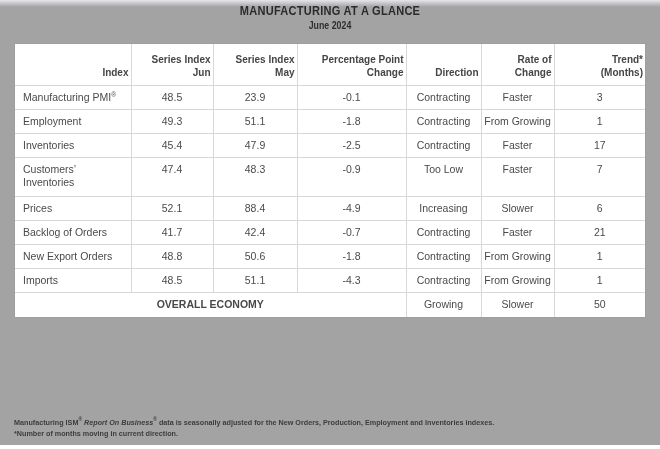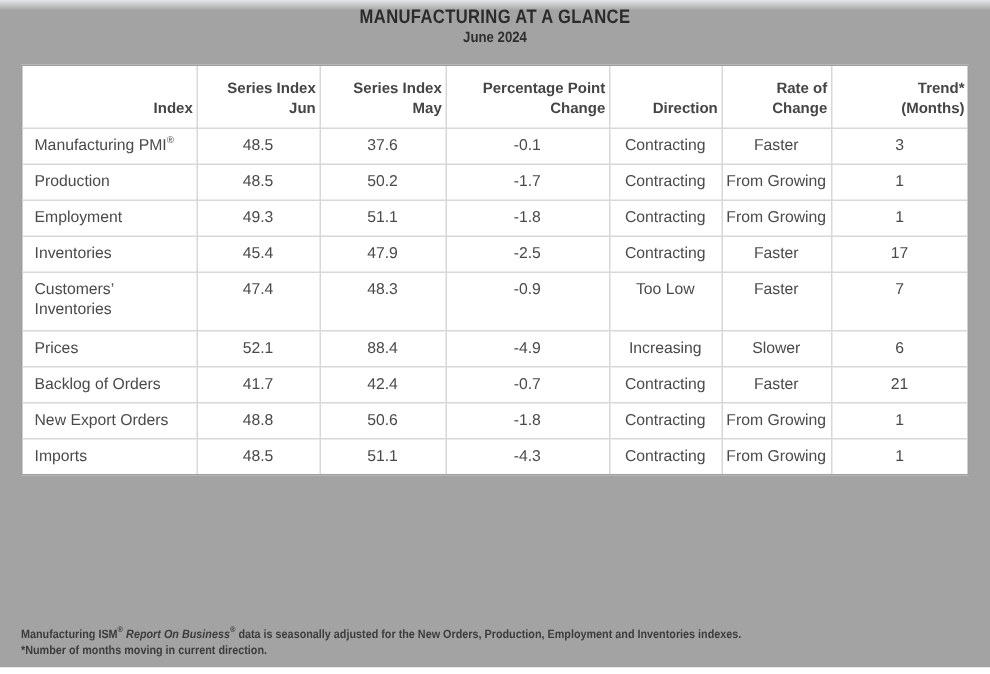--- a/index.html
+++ b/index.html
@@ -92,34 +92,25 @@
           <th>Rate of
 Change</th>
           <th>Trend*
 (Months)</th>
         </tr>
       </thead>
       <tbody>
         <tr class="r">
           <td class="label"><span>Manufacturing PMI</span><sup class="reg">®</sup></td>
           <td>48.5</td>
-          <td>37.6</td>
+          <td>23.9</td>
           <td>-0.1</td>
           <td>Contracting</td>
           <td>Faster</td>
           <td>3</td>
-        </tr>
-        <tr class="r">
-          <td class="label">Production</td>
-          <td>48.5</td>
-          <td>50.2</td>
-          <td>-1.7</td>
-          <td>Contracting</td>
-          <td>From Growing</td>
-          <td>1</td>
         </tr>
         <tr class="r">
           <td class="label">Employment</td>
           <td>49.3</td>
           <td>51.1</td>
           <td>-1.8</td>
           <td>Contracting</td>
           <td>From Growing</td>
           <td>1</td>
         </tr>
@@ -171,20 +162,26 @@
         </tr>
         <tr class="r">
           <td class="label">Imports</td>
           <td>48.5</td>
           <td>51.1</td>
           <td>-4.3</td>
           <td>Contracting</td>
           <td>From Growing</td>
           <td>1</td>
         </tr>
+        <tr class="r-sum">
+          <td class="sum-label" colspan="4">OVERALL ECONOMY</td>
+          <td>Growing</td>
+          <td>Slower</td>
+          <td>50</td>
+        </tr>
       </tbody>
     </table>
   </div>
 
   <div class="footnotes">
     <div><span>Manufacturing ISM</span><sup>®</sup><em> Report On Business</em><sup>®</sup><span> data is seasonally adjusted for the New Orders, Production, Employment and Inventories indexes.</span></div>
     <div>*Number of months moving in current direction.</div>
   </div>
 </div>
 

